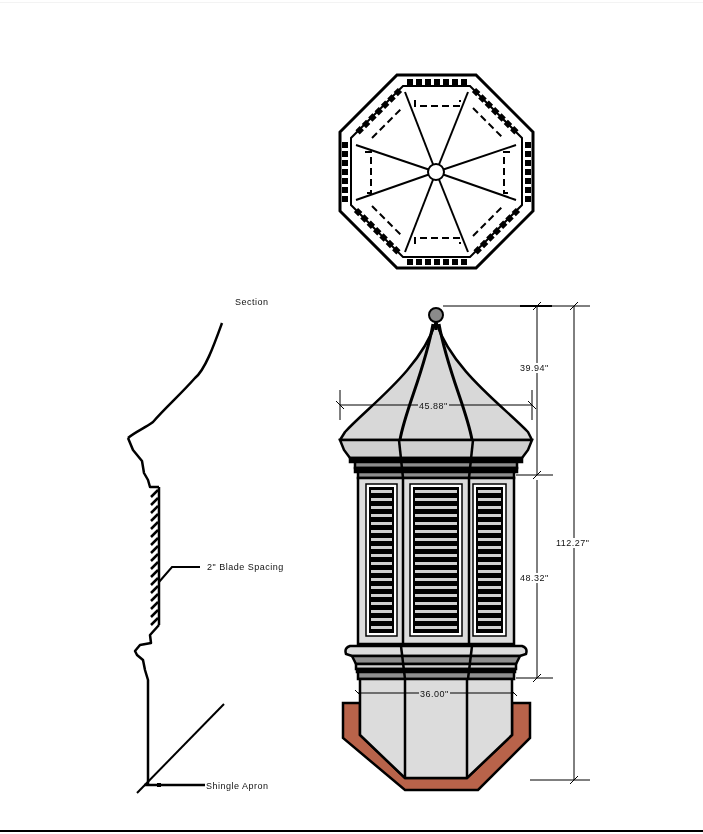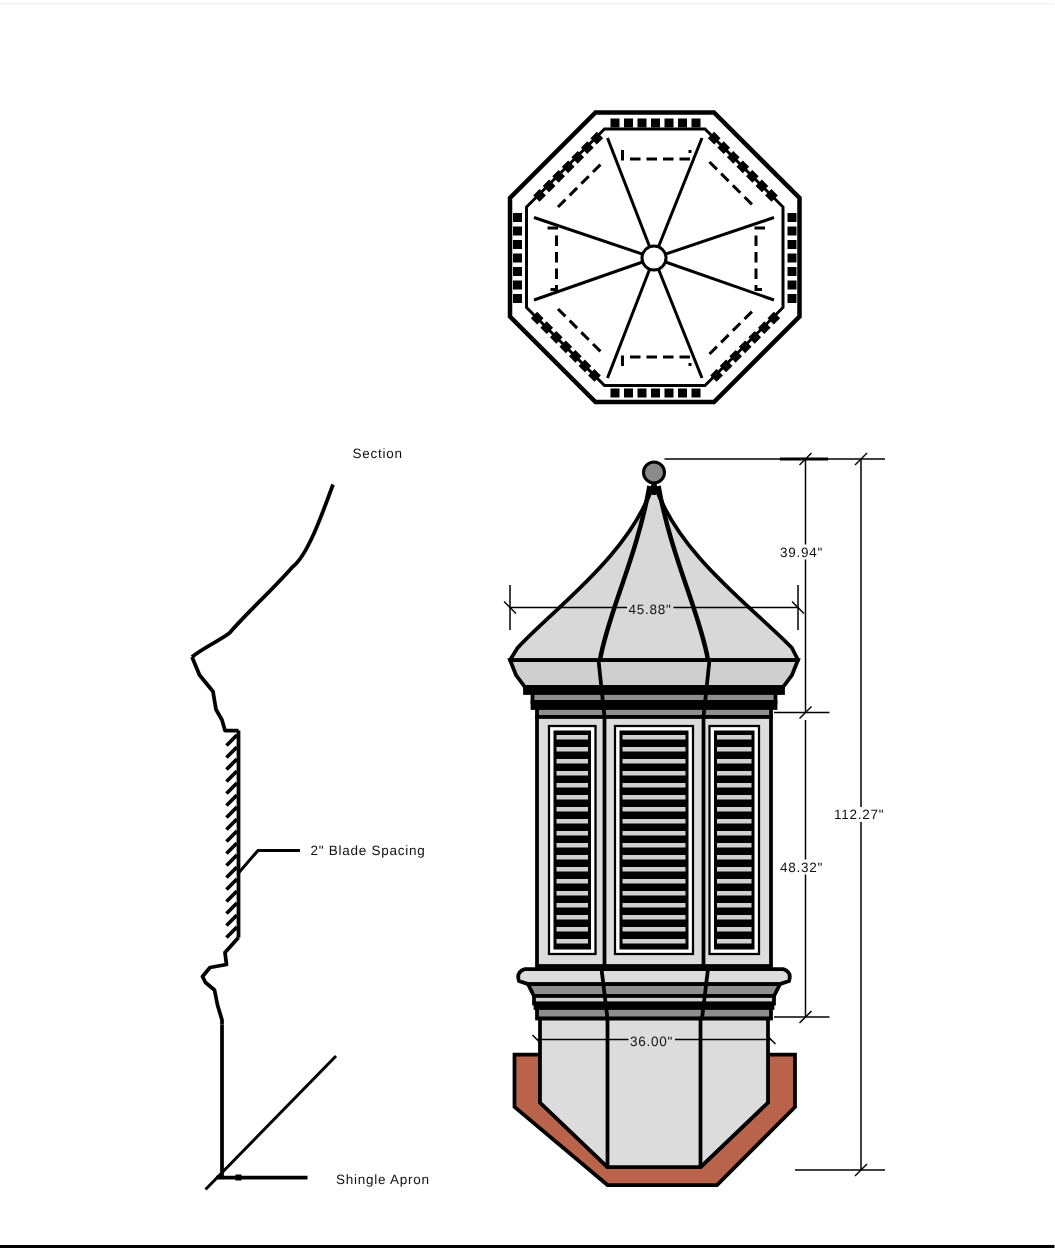--- a/index.html
+++ b/index.html
@@ -100,21 +100,21 @@
     </g>
 
     <line x1="137" y1="793" x2="224" y2="704" stroke="#000" stroke-width="2"></line>
 
     <line x1="144" y1="785" x2="205" y2="785" stroke="#000" stroke-width="2.5"></line>
     <rect x="157" y="783" width="4" height="4" fill="#000"></rect>
   </svg>
 
   <span class="lbl" style="left:207px; top:297px;margin-left:28px;">Section</span>
   <span class="lbl" style="left:207px; top:562px;">2" Blade Spacing</span>
-  <span class="lbl" style="left:224px; top:781px;">Shingle Apron</span>
+  <span class="lbl" style="left:206px; top:781px;">Shingle Apron</span>
 
   <svg class="canvas" width="703" height="834" viewBox="0 0 703 834">
 
     <g stroke="#000" stroke-linejoin="round">
       <path d="M436,322 C420,370 370,405 345,432 L340,440 L532,440 L528,432 C502,405 452,370 436,322 Z" fill="#d8d8d8" stroke-width="2.5"></path>
       <path d="M433,324 C425,370 405,410 400,440" fill="none" stroke-width="3"></path>
       <path d="M439,324 C447,370 467,410 472,440" fill="none" stroke-width="3"></path>
       <path d="M436,322 L436,330" stroke-width="3"></path>
 
       <circle cx="436" cy="315" r="7" fill="#8a8a8a" stroke-width="2"></circle>

